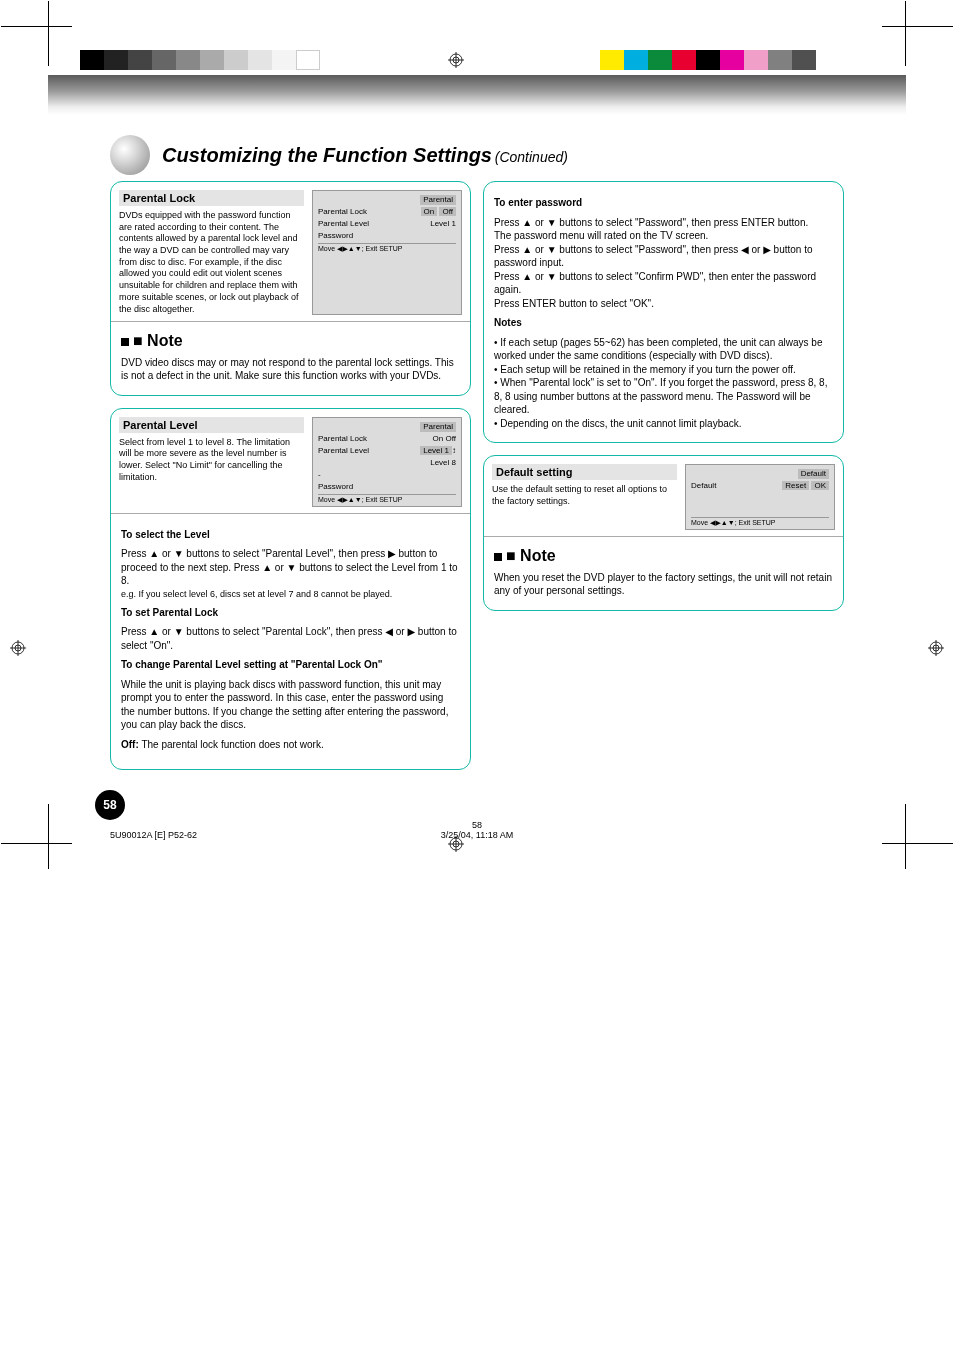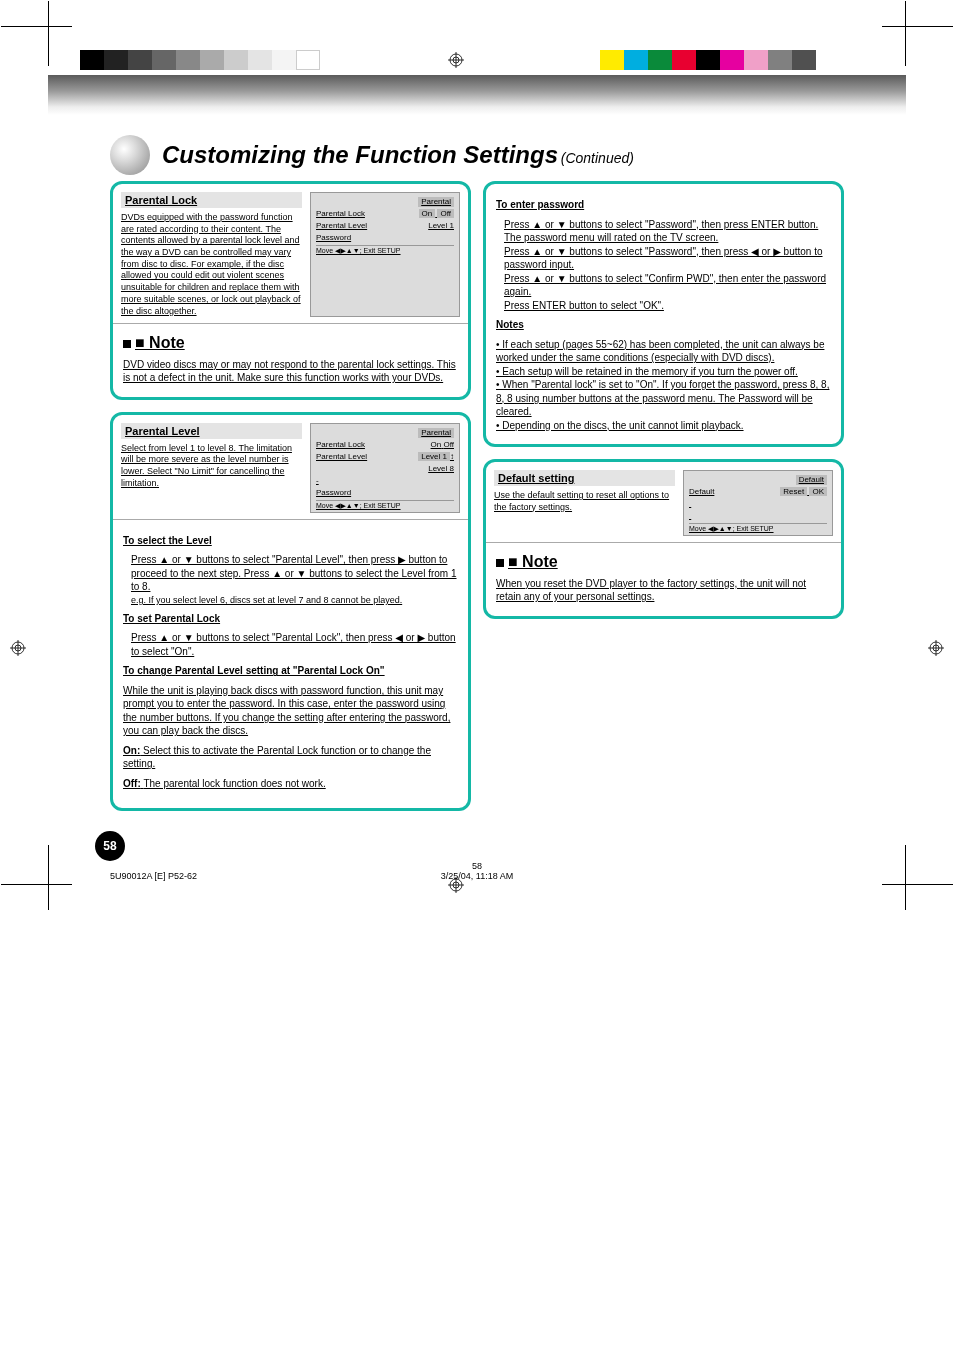--- a/index.html
+++ b/index.html
@@ -49,45 +49,44 @@
     margin: 20px 0 6px 0;
   }
   .bullet {
     width: 40px; height: 40px;
     border-radius: 50%;
     background: radial-gradient(circle at 35% 35%, #fff 0%, #ddd 30%, #888 100%);
     margin-right: 12px;
     flex-shrink:0;
   }
   .page-title {
-    font-size: 24px;
+    font-size: 20px;
     font-weight: bold;
     font-style: italic;
   }
   .section-bar {
     border: 1px solid #999;
     border-radius: 10px;
     background: linear-gradient(to bottom, #fafafa, #eaeaea 60%, #fff);
     padding: 8px 14px;
     font-size: 14px;
     font-weight: bold;
     font-style: italic;
     margin-bottom: 10px;
   }
   .columns {
     display: flex;
     gap: 12px;
     align-items: flex-start;
   }
   .col { flex: 1; display:flex; flex-direction:column; gap:12px; }
   .card {
-    border: 3px solid #14b8a6;
+    border: 1px solid #14b8a6;
     border-radius: 12px;
     overflow: hidden;
-    text-decoration: underline;
   }
   .card-head {
     display:flex;
     padding: 8px 8px 6px 8px;
     gap: 8px;
     border-bottom: 1px solid #aaa;
   }
   .card-head .lhs { flex:1; }
   .card-head .title-bar {
     background:#e4e4e4;
@@ -108,21 +107,21 @@
   .osd .row { display:flex; justify-content:space-between; margin-bottom:2px; min-height:10px; }
   .osd .hl { background:#bcbcbc; padding:0 3px; display:inline-block; }
   .osd .footer { font-size:7px; border-top:1px solid #999; padding-top:1px; }
   .card-body {
     padding: 8px 10px 12px 10px;
     font-size: 10px;
     line-height: 1.35;
   }
   .card-body h4 { margin:0 0 4px 0; font-size:16px; }
   .sq { display:inline-block; width:8px; height:8px; background:#000; vertical-align:middle; margin-right:4px; }
-  .indent { margin-left:8px; }
+  .indent { margin-left:0; }
   .small { font-size:9px; }
   .para { margin: 6px 0; }
   .b { font-weight:bold; }
   .page-number {
     position:absolute;
     left: 95px;
     bottom: -20px;
     width:30px; height:30px;
     background:#000;
     color:#fff;
@@ -281,21 +280,20 @@
           <div class="para b">To select the Level</div>
           <div class="indent">Press ▲ or ▼ buttons to select "Parental Level", then press ▶ button to proceed to the next step. Press ▲ or ▼ buttons to select the Level from 1 to 8.</div>
           <div class="indent small">e.g. If you select level 6, discs set at level 7 and 8 cannot be played.</div>
 
           <div class="para b">To set Parental Lock</div>
           <div class="indent">Press ▲ or ▼ buttons to select "Parental Lock", then press ◀ or ▶ button to select "On".</div>
 
           <div class="para b">To change Parental Level setting at "Parental Lock On"</div>
           <div>While the unit is playing back discs with password function, this unit may prompt you to enter the password. In this case, enter the password using the number buttons. If you change the setting after entering the password, you can play back the discs.</div>
 
-          <div class="para"><span class="b">On:</span> <span>Select this to activate the Parental Lock function or to change the setting.</span></div>
           <div class="para"><span class="b">Off:</span> <span>The parental lock function does not work.</span></div>
         </div>
       </div>
 
     </div>
 
     <div class="col">
 
       <div class="card nohead">
         <div class="card-body" style="border-bottom:none">

